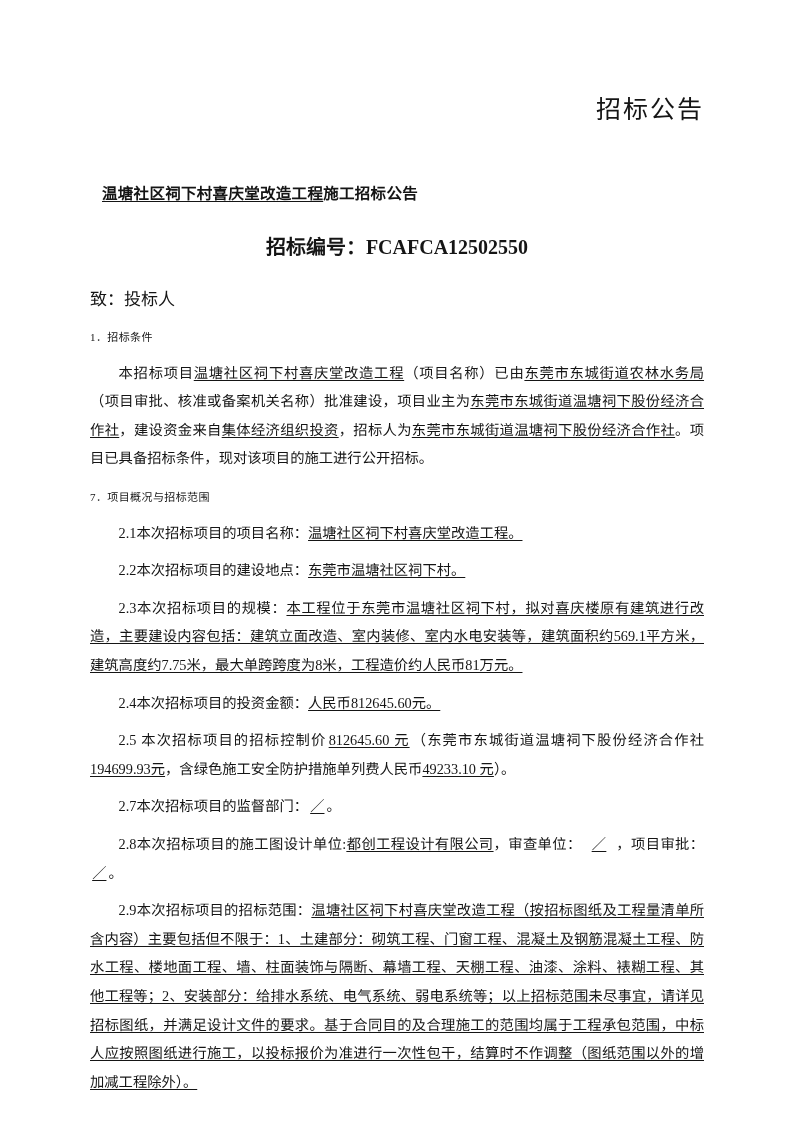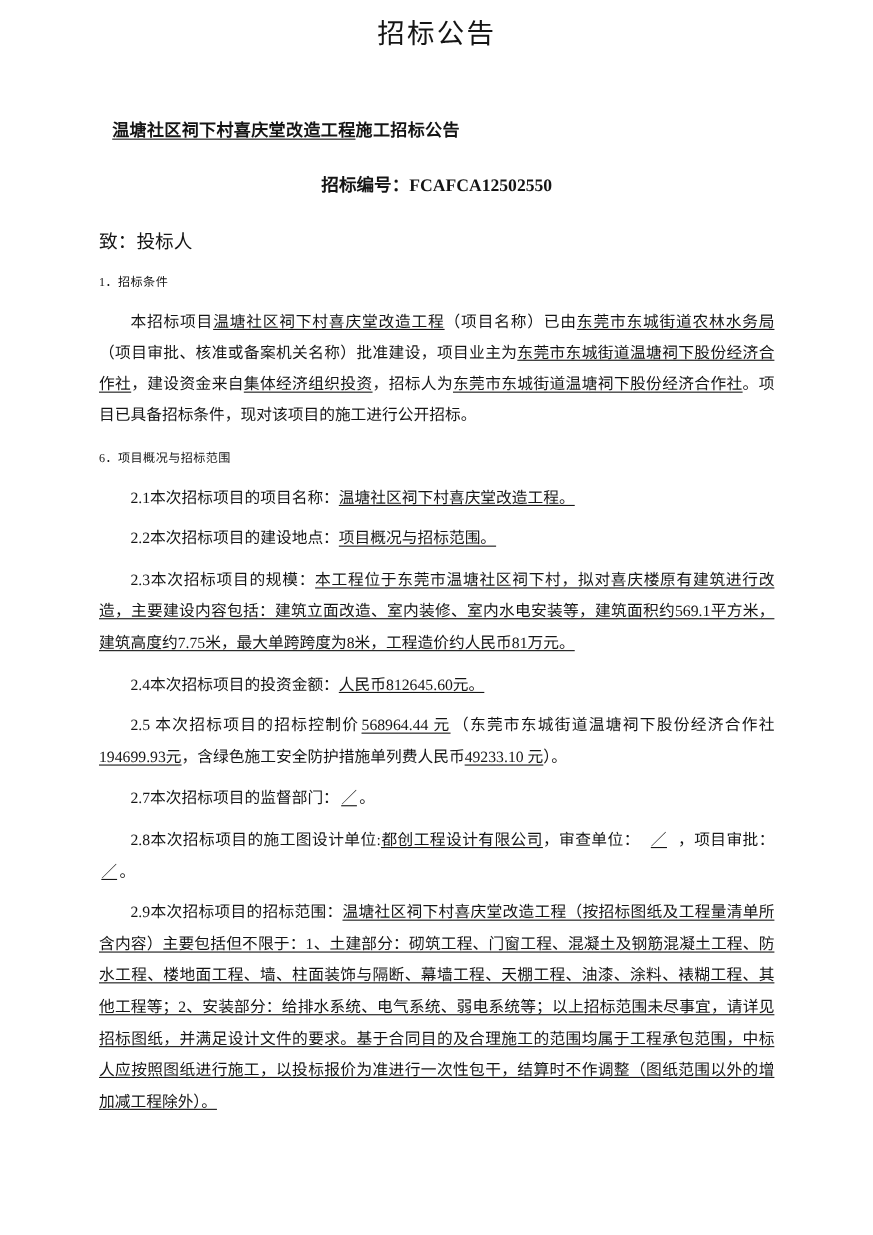--- a/index.html
+++ b/index.html
@@ -17,40 +17,41 @@
   .page {
     position: relative;
     width: 794px;
     height: 1123px;
     box-sizing: border-box;
     padding: 0 90px;
     background: #ffffff;
     overflow: hidden;
   }
   .doc-title {
-    margin: 16px;
-    text-align: center;
+    margin: 0;
+    padding-top: 94px;
+    text-align: right;
     font-size: 25px;
     font-weight: 400;
     letter-spacing: 2px;
     line-height: 1.3;
   }
   .subtitle {
     margin: 12px;
     padding-top: 43px;
     font-size: 15.5px;
     font-weight: 700;
     line-height: 1.5;
     letter-spacing: 0.3px;
   }
   .bid-no {
     margin: 0;
     padding-top: 15px;
     text-align: center;
-    font-size: 16px;
+    font-size: 20px;
     font-weight: 700;
     line-height: 1.5;
   }
   .addressee {
     margin: 0;
     padding-top: 25px;
     font-size: 17px;
     line-height: 1.55;
   }
   h2.section-head {
@@ -101,31 +102,31 @@
   <p class="subtitle"><span class="u">温塘社区祠下村喜庆堂改造工程</span><span>施工招标公告</span></p>
 
   <p class="bid-no"><span>招标编号：</span><span>FCAFCA12502550</span></p>
 
   <p class="addressee">致：投标人</p>
 
   <h2 class="section-head">1．招标条件</h2>
 
   <p class="body-para"><span>本招标项目</span><span class="u">温塘社区祠下村喜庆堂改造工程</span><span>（项目名称）已由</span><span class="u">东莞市东城街道农林水务局</span><span>（项目审批、核准或备案机关名称）批准建设，项目业主为</span><span class="u">东莞市东城街道温塘祠下股份经济合作社</span><span>，建设资金来自</span><span class="u">集体经济组织投资</span><span>，招标人为</span><span class="u">东莞市东城街道温塘祠下股份经济合作社</span><span>。项目已具备招标条件，现对该项目的施工进行公开招标。</span></p>
 
-  <h2 class="section-head">6．项目概况与招标范围</h2>
+  <h2 class="section-head">7．项目概况与招标范围</h2>
 
   <p class="body-para"><span>2.1本次招标项目的项目名称：</span><span class="u">温塘社区祠下村喜庆堂改造工程。</span></p>
 
-  <p class="body-para tight"><span>2.2本次招标项目的建设地点：</span><span class="u">项目概况与招标范围。</span></p>
+  <p class="body-para tight"><span>2.2本次招标项目的建设地点：</span><span class="u">东莞市温塘社区祠下村。</span></p>
 
   <p class="body-para tight"><span>2.3本次招标项目的规模：</span><span class="u">本工程位于东莞市温塘社区祠下村，拟对喜庆楼原有建筑进行改造，主要建设内容包括：建筑立面改造、室内装修、室内水电安装等，建筑面积约569.1平方米，建筑高度约7.75米，最大单跨跨度为8米，工程造价约人民币81万元。</span></p>
 
   <p class="body-para tight"><span>2.4本次招标项目的投资金额：</span><span class="u">人民币812645.60元。</span></p>
 
-  <p class="body-para tight"><span>2.5 本次招标项目的招标控制价</span><span class="blank-sm">568964.44 元</span><span>（东莞市东城街道温塘祠下股份经济合作社</span><span class="u">194699.93元</span><span>，含绿色施工安全防护措施单列费人民币</span><span class="u">49233.10 元</span><span>）。</span></p>
+  <p class="body-para tight"><span>2.5 本次招标项目的招标控制价</span><span class="blank-sm">812645.60 元</span><span>（东莞市东城街道温塘祠下股份经济合作社</span><span class="u">194699.93元</span><span>，含绿色施工安全防护措施单列费人民币</span><span class="u">49233.10 元</span><span>）。</span></p>
 
 
   <p class="body-para tight"><span>2.7本次招标项目的监督部门：</span><span class="blank-sm">／</span><span>。</span></p>
 
   <p class="body-para tight"><span>2.8本次招标项目的施工图设计单位:</span><span class="u">都创工程设计有限公司</span><span>，审查单位：</span><span class="blank">／</span><span>，项目审批：</span><span class="blank-sm">／</span><span>。</span></p>
 
   <p class="body-para tight"><span>2.9本次招标项目的招标范围：</span><span class="u">温塘社区祠下村喜庆堂改造工程（按招标图纸及工程量清单所含内容）主要包括但不限于：1、土建部分：砌筑工程、门窗工程、混凝土及钢筋混凝土工程、防水工程、楼地面工程、墙、柱面装饰与隔断、幕墙工程、天棚工程、油漆、涂料、裱糊工程、其他工程等；2、安装部分：给排水系统、电气系统、弱电系统等；以上招标范围未尽事宜，请详见招标图纸，并满足设计文件的要求。基于合同目的及合理施工的范围均属于工程承包范围，中标人应按照图纸进行施工，以投标报价为准进行一次性包干，结算时不作调整（图纸范围以外的增加减工程除外）。</span></p>
 
 </div>
 

